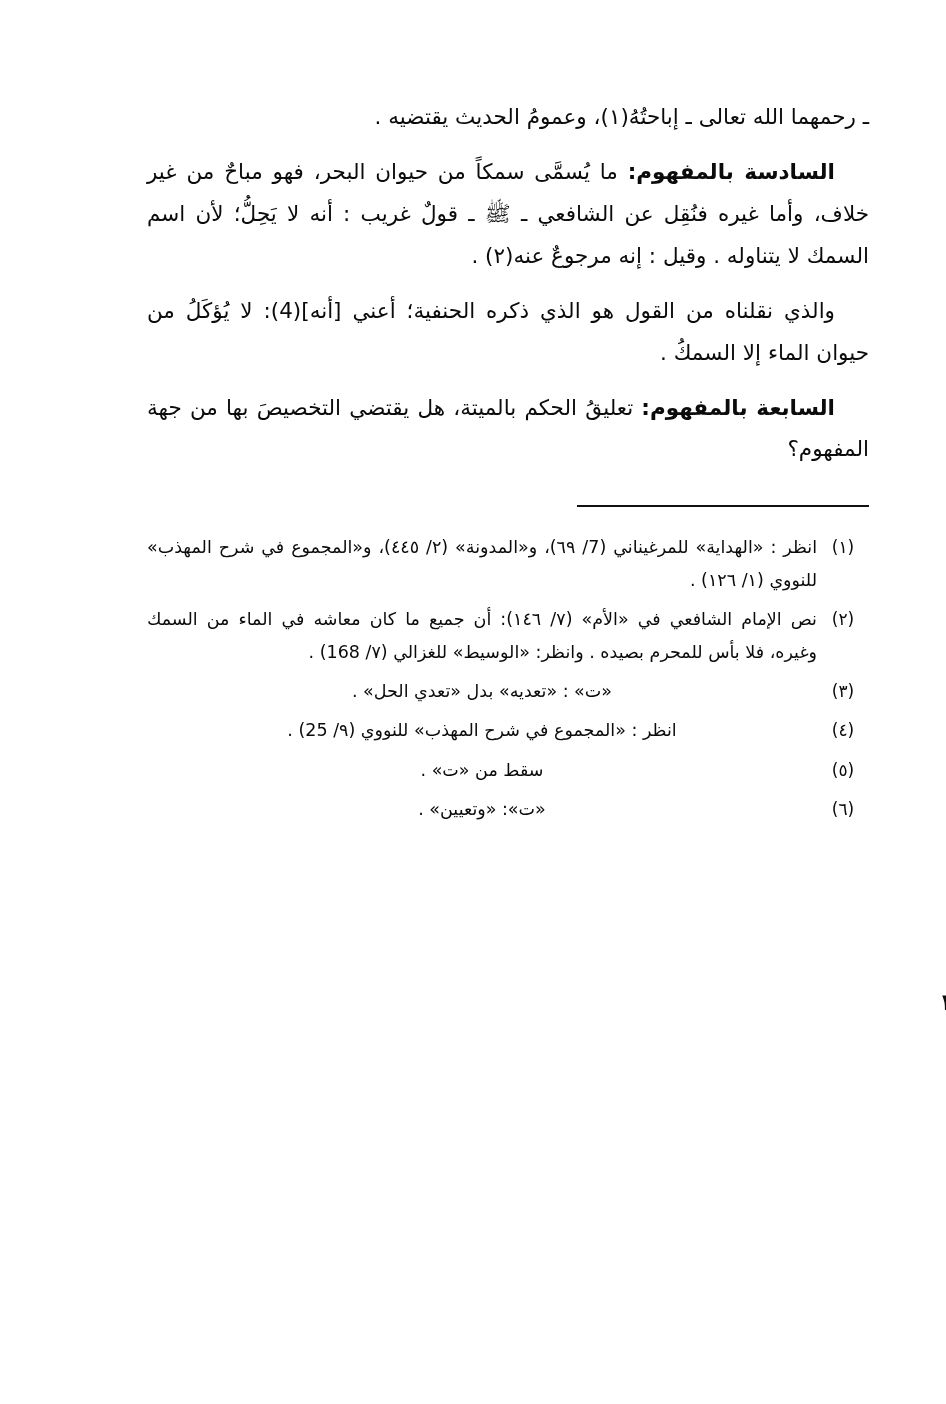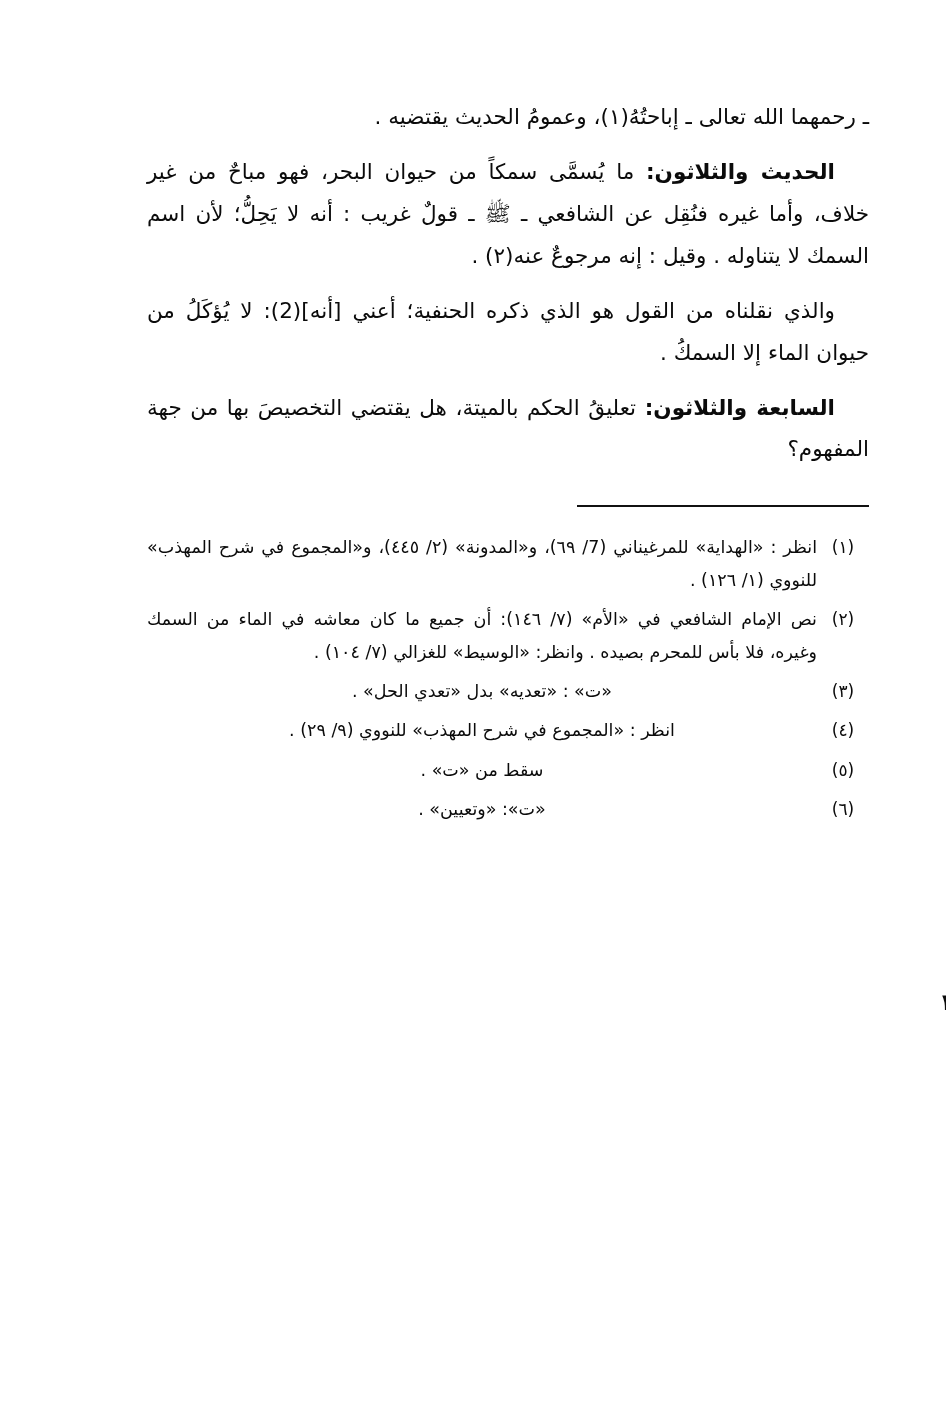--- a/index.html
+++ b/index.html
@@ -103,59 +103,59 @@
 
 <div class="page">
 
   <div class="body-text">
 
     <p class="para first">
       <span>ـ رحمهما الله تعالى ـ إباحتُهُ(١)، وعمومُ الحديث يقتضيه .</span>
     </p>
 
     <p class="para indent">
-      <span class="lead">الحديث والثلاثون:</span><span> ما يُسمَّى سمكاً من حيوان البحر، فهو مباحٌ من غير خلاف، وأما غيره فنُقِل عن الشافعي ـ ﷺ ـ قولٌ غريب : أنه لا يَحِلُّ؛ لأن اسم السمك لا يتناوله . وقيل : إنه مرجوعٌ عنه(٢) .</span>
+      <span class="lead">السادسة بالمفهوم:</span><span> ما يُسمَّى سمكاً من حيوان البحر، فهو مباحٌ من غير خلاف، وأما غيره فنُقِل عن الشافعي ـ ﷺ ـ قولٌ غريب : أنه لا يَحِلُّ؛ لأن اسم السمك لا يتناوله . وقيل : إنه مرجوعٌ عنه(٢) .</span>
     </p>
 
 
     <p class="para indent">
-      <span>والذي نقلناه من القول هو الذي ذكره الحنفية؛ أعني [أنه](2): لا يُؤكَلُ من حيوان الماء إلا السمكُ .</span>
+      <span>والذي نقلناه من القول هو الذي ذكره الحنفية؛ أعني [أنه](4): لا يُؤكَلُ من حيوان الماء إلا السمكُ .</span>
     </p>
 
     <p class="para indent">
-      <span class="lead">السابعة والثلاثون:</span><span> تعليقُ الحكم بالميتة، هل يقتضي التخصيصَ بها من جهة المفهوم؟</span>
+      <span class="lead">السابعة بالمفهوم:</span><span> تعليقُ الحكم بالميتة، هل يقتضي التخصيصَ بها من جهة المفهوم؟</span>
     </p>
 
 
   </div>
 
   <div class="rule-wrap">
     <span class="rule"></span>
   </div>
 
   <div class="footnotes">
 
     <div class="fn-row">
       <div class="fn-num">(١)</div>
       <div class="fn-text">انظر : «الهداية» للمرغيناني (7/ ٦٩)، و«المدونة» (٢/ ٤٤٥)، و«المجموع في شرح المهذب» للنووي (١/ ١٢٦) .</div>
     </div>
 
     <div class="fn-row">
       <div class="fn-num">(٢)</div>
-      <div class="fn-text">نص الإمام الشافعي في «الأم» (٧/ ١٤٦): أن جميع ما كان معاشه في الماء من السمك وغيره، فلا بأس للمحرم بصيده . وانظر: «الوسيط» للغزالي (٧/ ١٠٤) .</div>
+      <div class="fn-text">نص الإمام الشافعي في «الأم» (٧/ ١٤٦): أن جميع ما كان معاشه في الماء من السمك وغيره، فلا بأس للمحرم بصيده . وانظر: «الوسيط» للغزالي (٧/ 168) .</div>
     </div>
 
     <div class="fn-row centered">
       <div class="fn-num">(٣)</div>
       <div class="fn-text">«ت» : «تعديه» بدل «تعدي الحل» .</div>
     </div>
 
     <div class="fn-row centered">
       <div class="fn-num">(٤)</div>
-      <div class="fn-text">انظر : «المجموع في شرح المهذب» للنووي (٩/ ٢٩) .</div>
+      <div class="fn-text">انظر : «المجموع في شرح المهذب» للنووي (٩/ 25) .</div>
     </div>
 
     <div class="fn-row centered">
       <div class="fn-num">(٥)</div>
       <div class="fn-text">سقط من «ت» .</div>
     </div>
 
     <div class="fn-row centered">
       <div class="fn-num">(٦)</div>
       <div class="fn-text">«ت»: «وتعيين» .</div>

